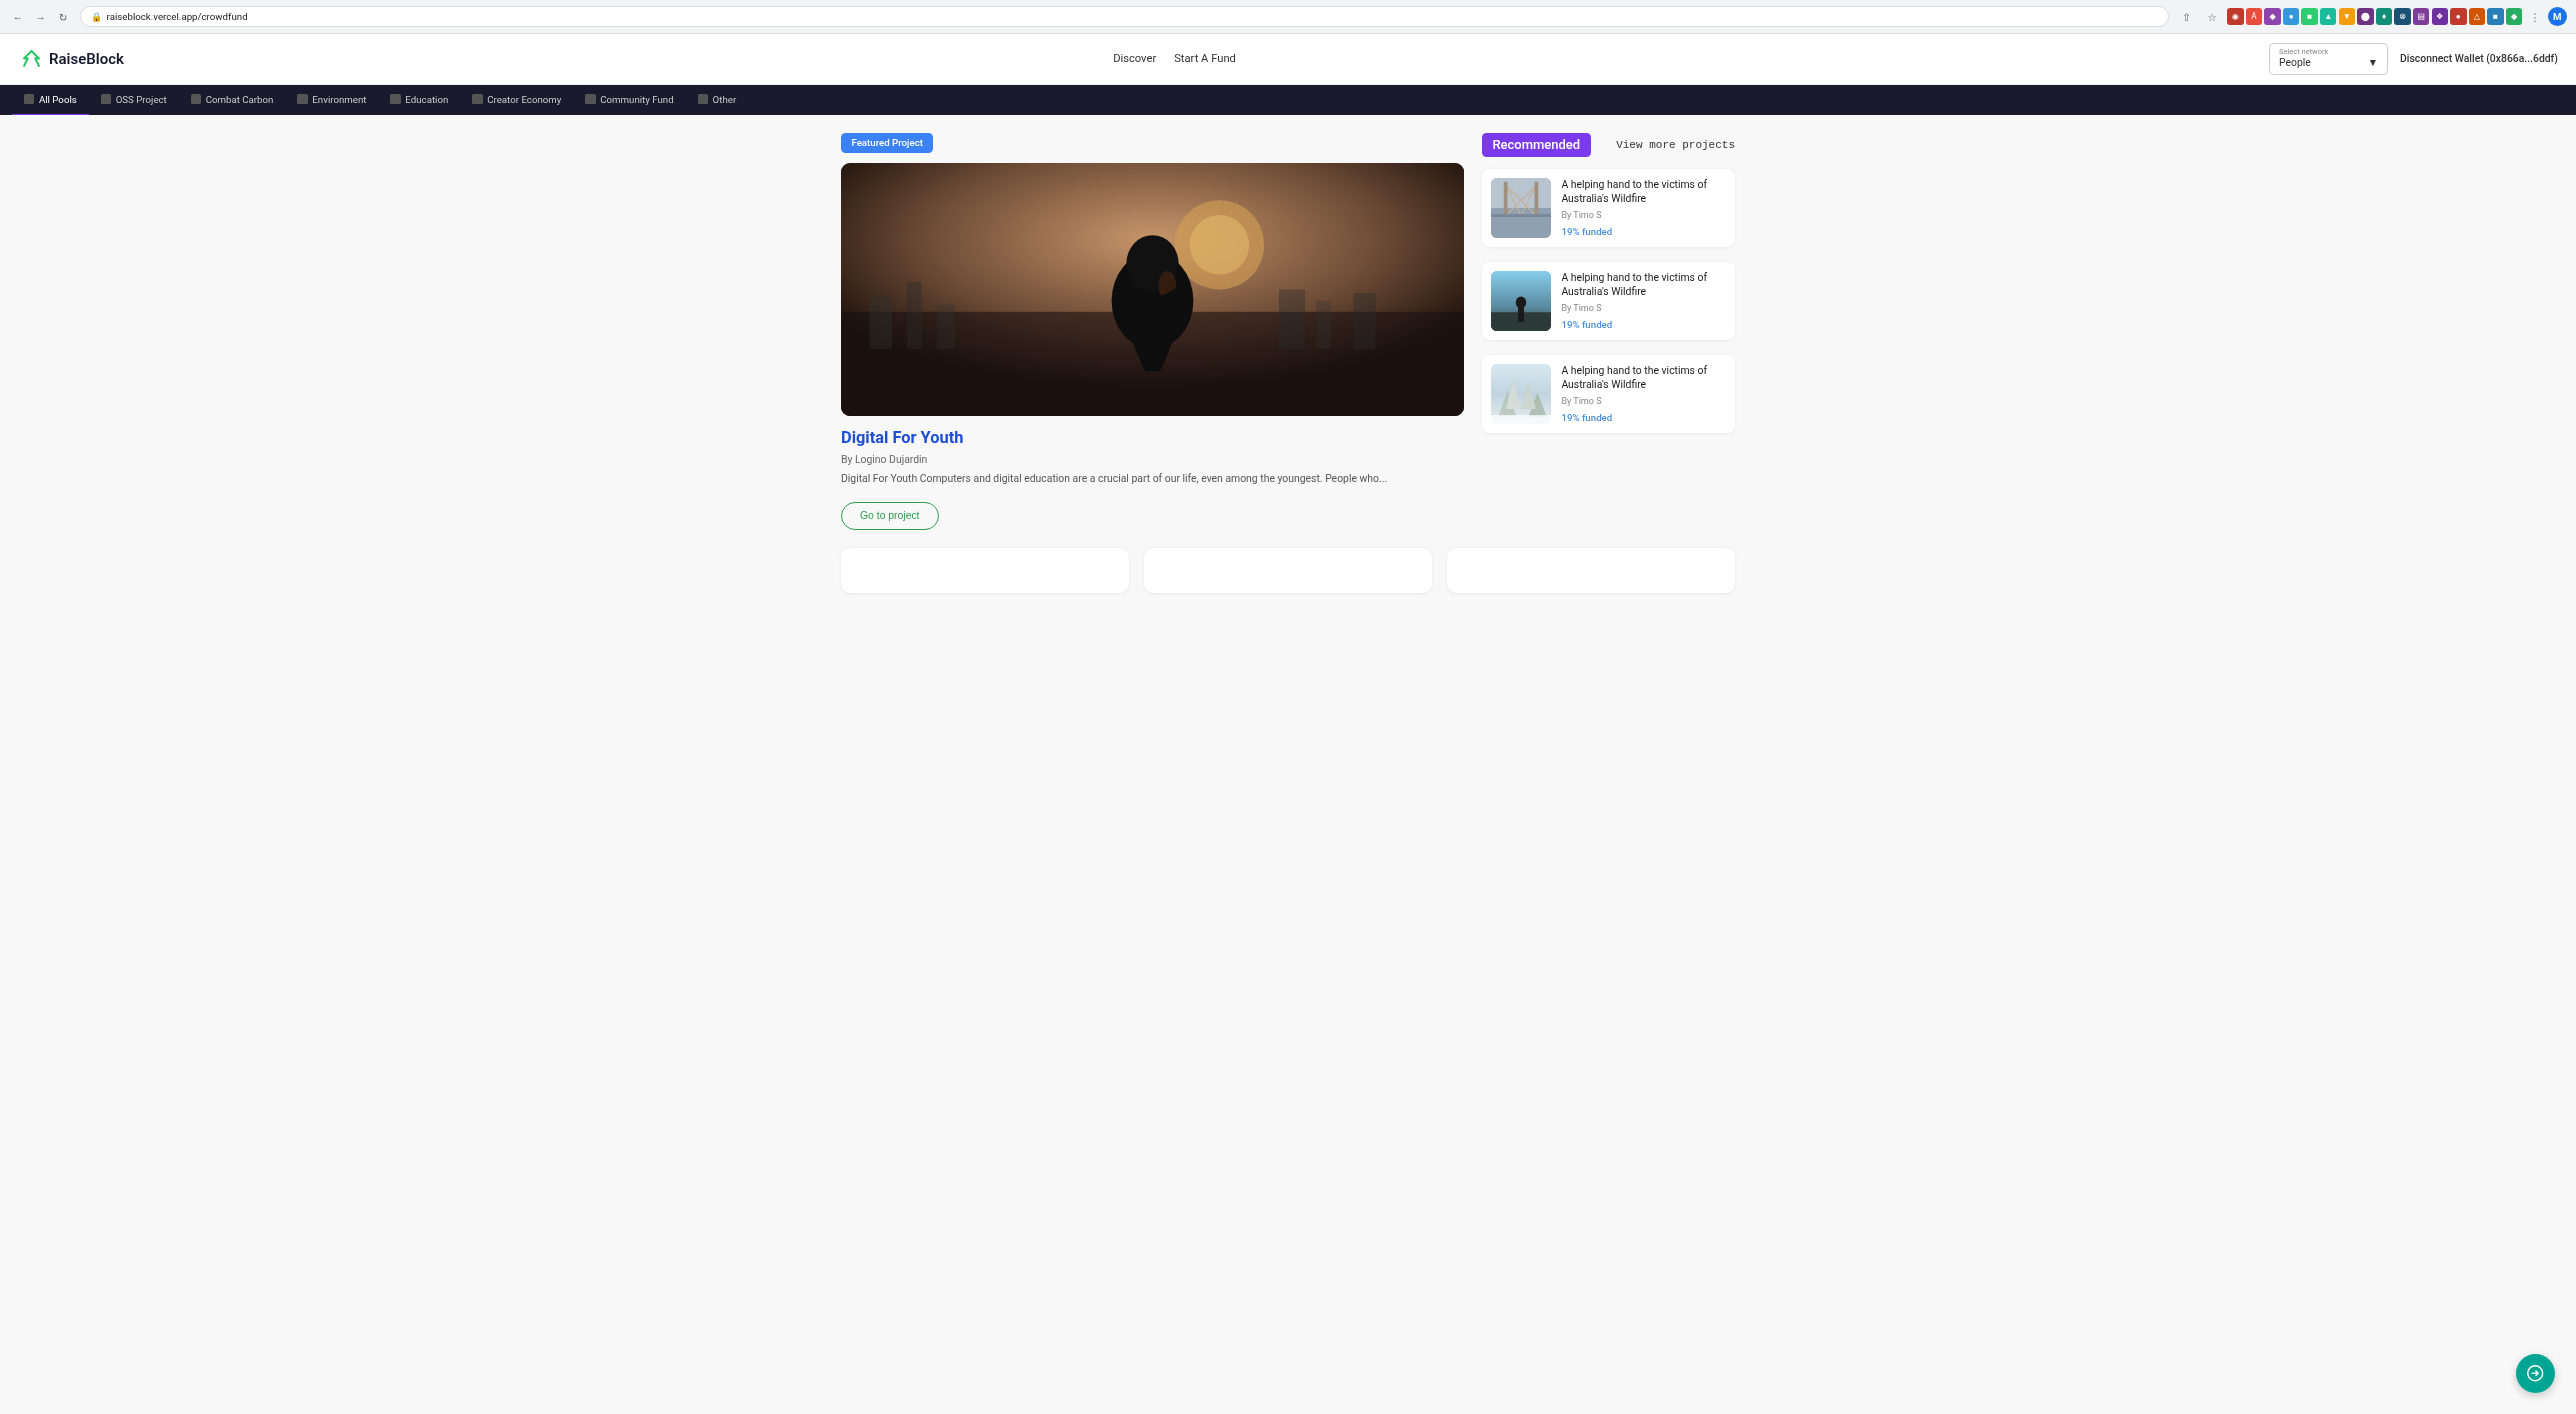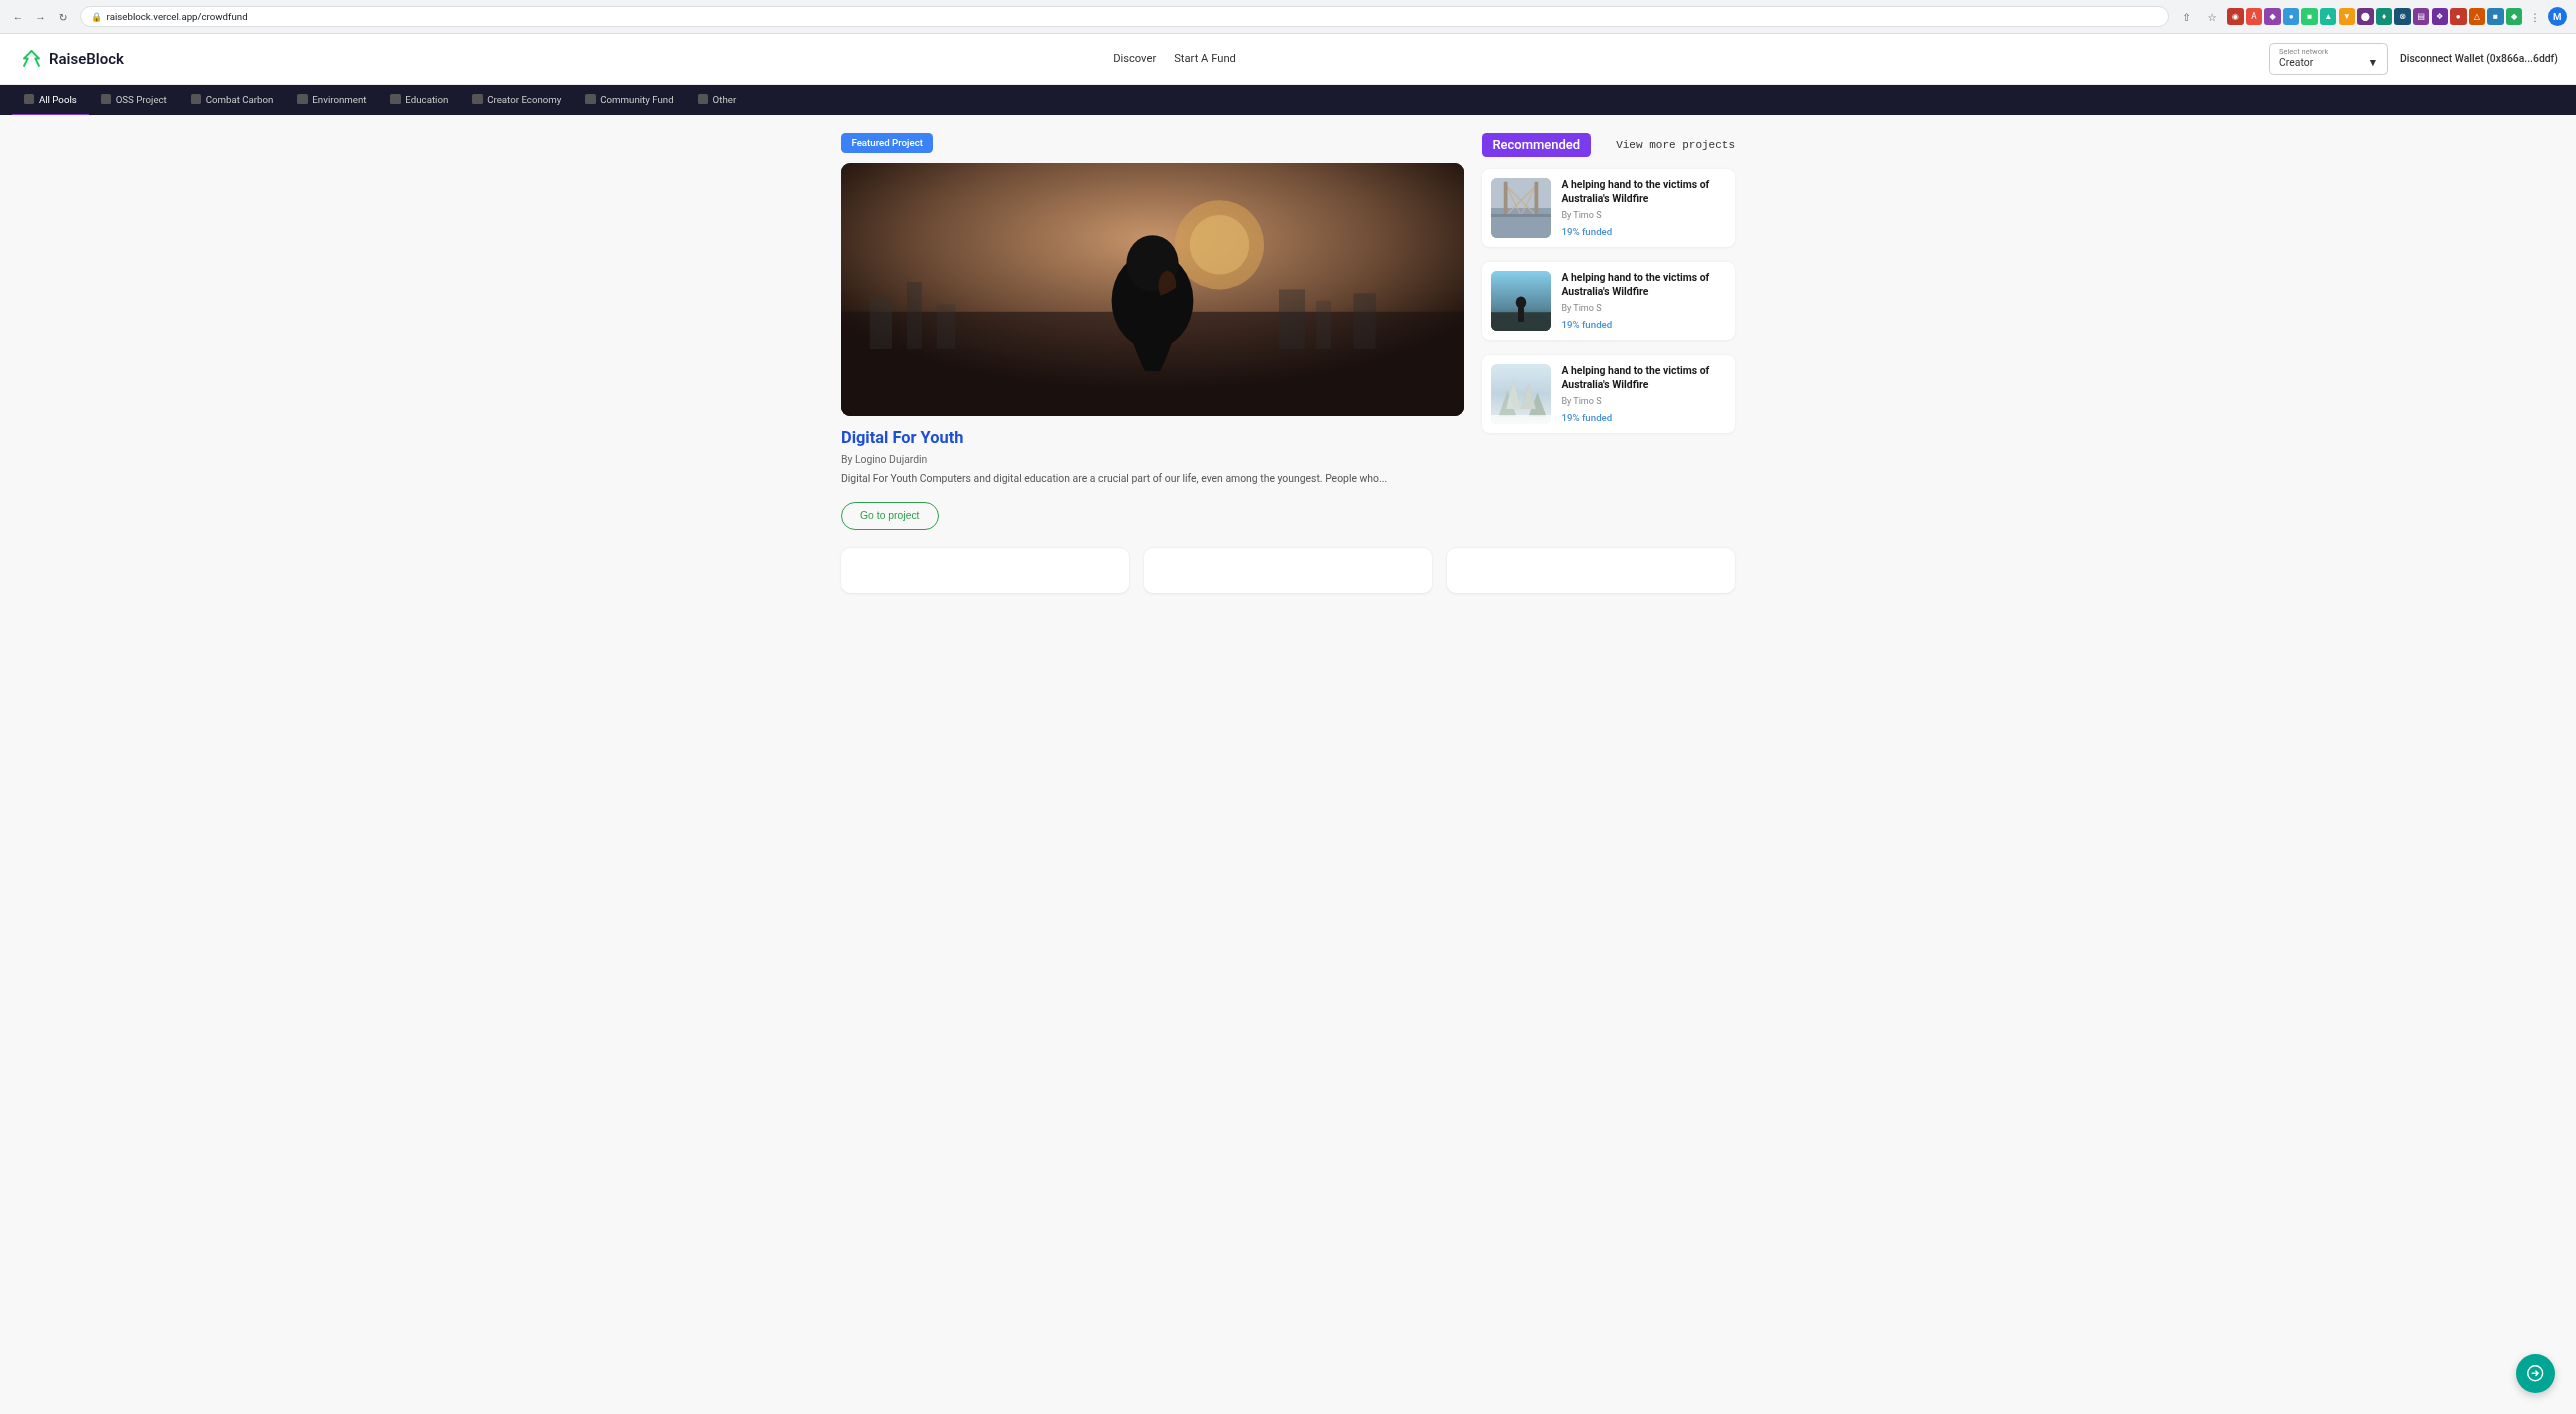--- a/index.html
+++ b/index.html
@@ -313,21 +313,21 @@
       justify-content: center;
     }
     .rec-thumb-3 {
       background: linear-gradient(180deg, #e8e8e8 0%, #d0d0d0 40%, #f0f0f0 80%);
       width: 100%;
       height: 100%;
     }
     .rec-info { flex: 1; }
     .rec-title {
       font-size: 10.4px;
-      font-weight: 700;
+      font-weight: 400;
       color: #1a1a1a;
       margin-bottom: 3px;
       line-height: 1.4;
     }
     .rec-author {
       font-size: 9px;
       color: #888;
       margin-bottom: 6px;
     }
     .rec-funded {
@@ -418,21 +418,21 @@
     <span class="logo-text">RaiseBlock</span>
   </div>
   <div class="header-nav">
     <a class="header-nav-link">Discover</a>
     <a class="header-nav-link">Start A Fund</a>
   </div>
   <div class="header-right">
     <div class="network-select-wrapper">
       <span class="network-select-label">Select network</span>
       <div class="network-select-value">
-        <span>Creator</span>
+        <span>People</span>
         <span>▼</span>
       </div>
     </div>
     <span class="disconnect-btn">Disconnect Wallet (0x866a...6ddf)</span>
   </div>
 </div>
 
 <nav class="category-nav">
   <div class="category-nav-item active">
     <span class="cat-icon"></span>

